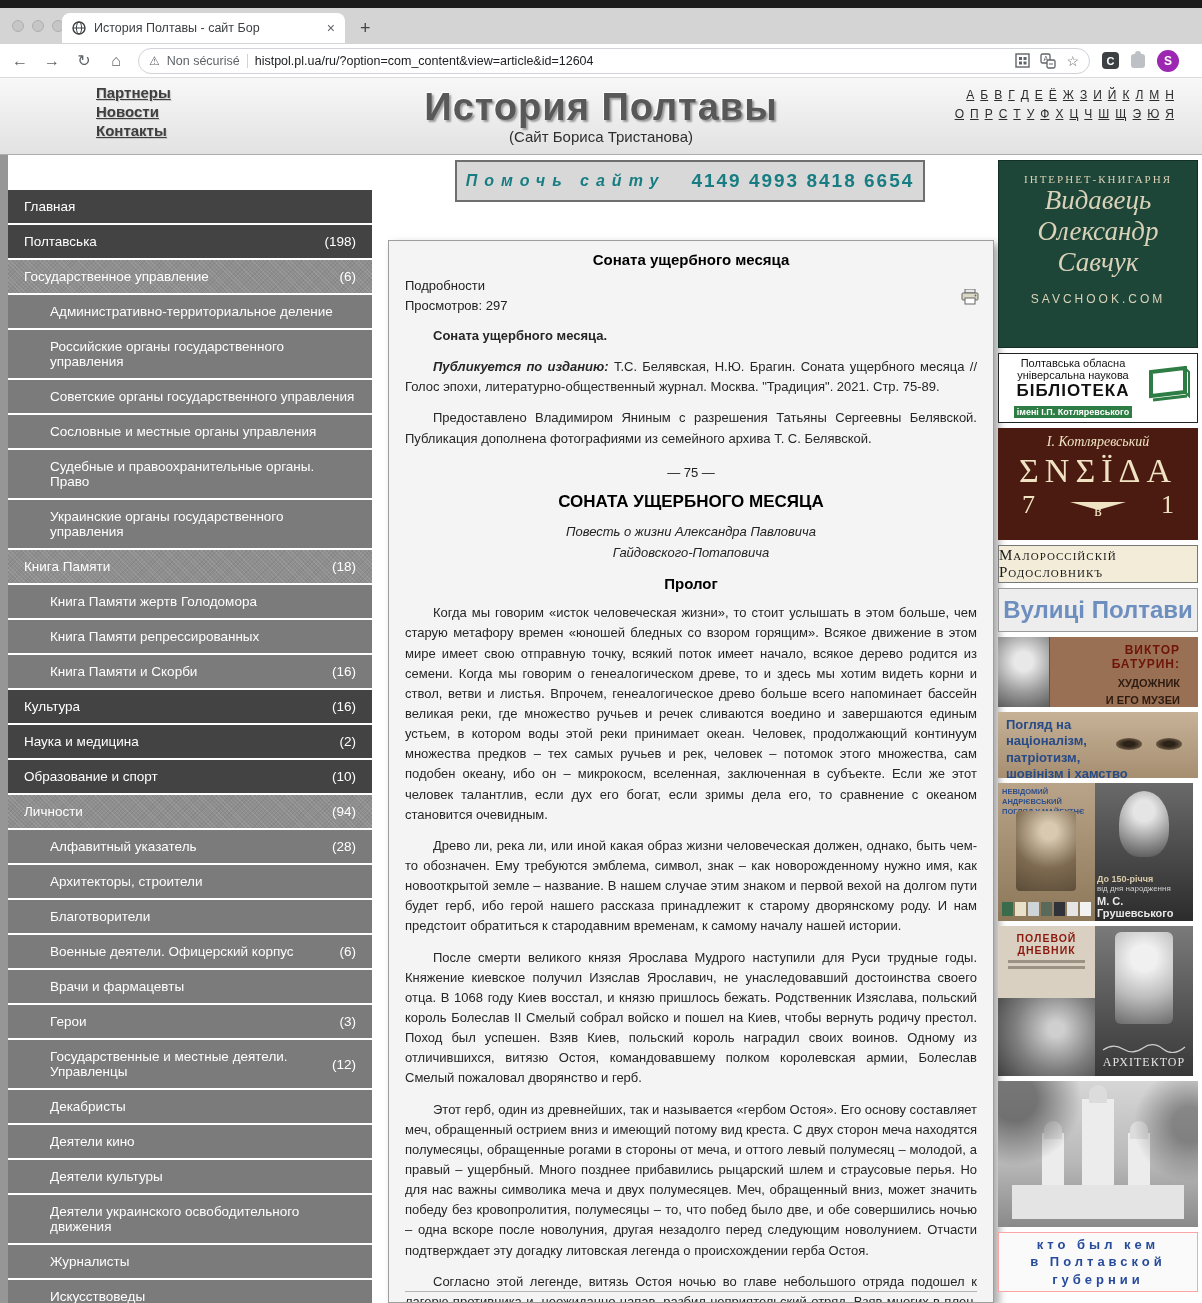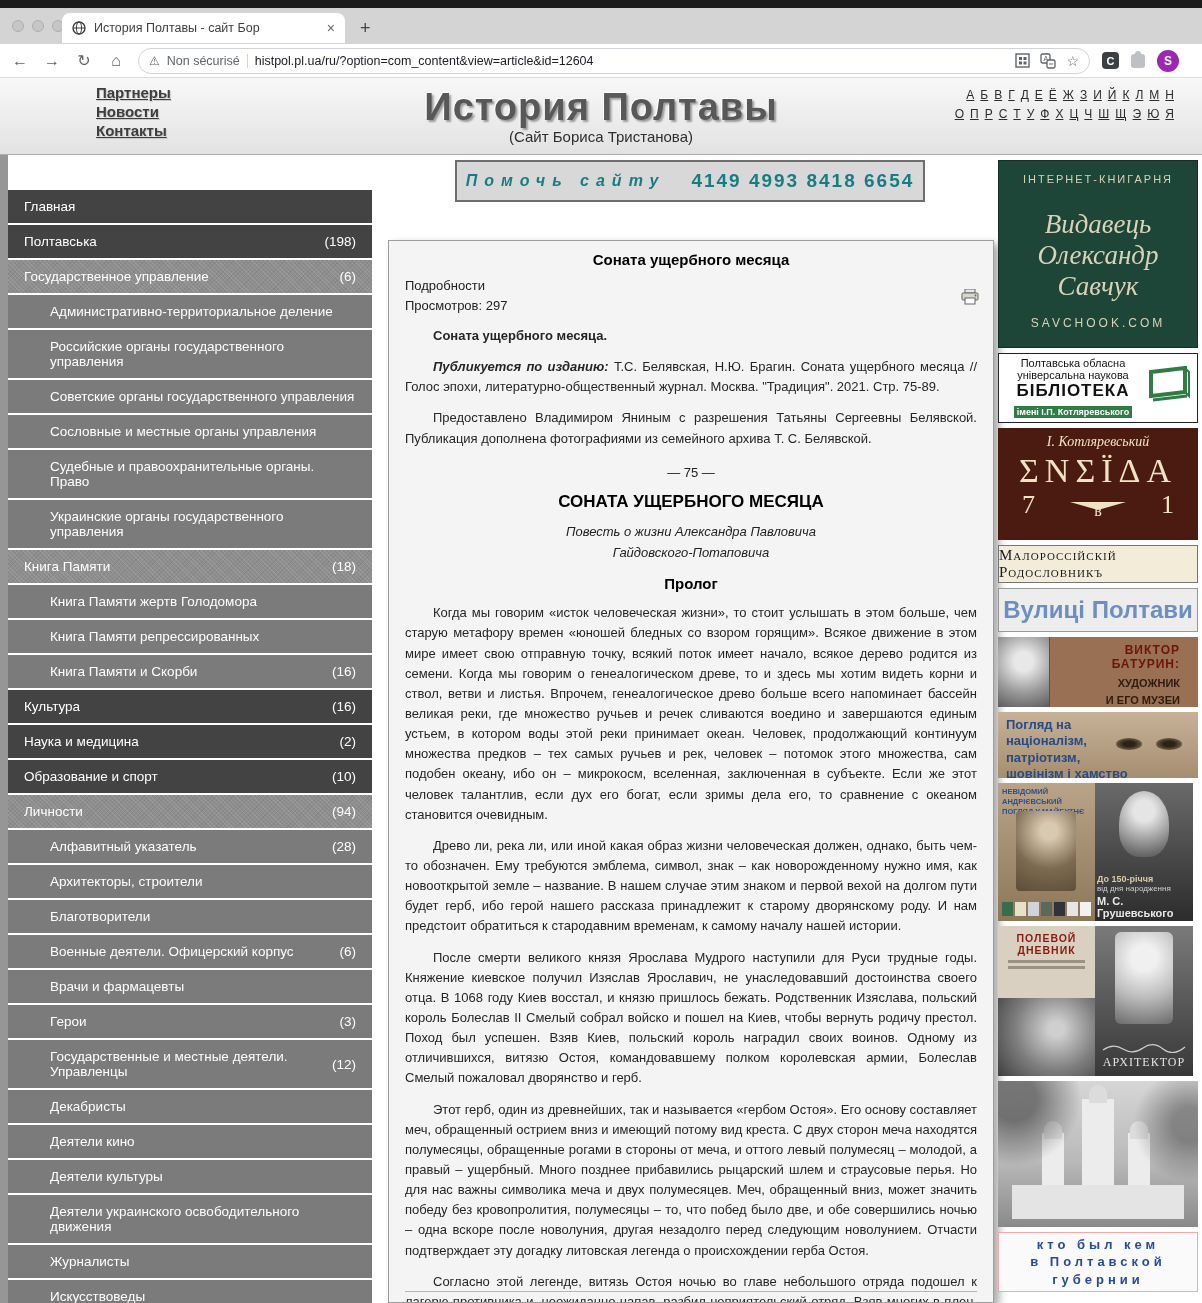--- a/index.html
+++ b/index.html
@@ -66,22 +66,22 @@
   .big-title { text-align:center; font-size:17px; font-weight:bold; color:#000; margin-top:12px; }
   .poem-sub { text-align:center; font-size:13px; font-style:italic; color:#222; line-height:1.6; margin-top:10px; }
   .prolog { text-align:center; font-size:15px; font-weight:bold; margin-top:12px; }
   .end-rule { position:absolute; left:16px; right:16px; bottom:10px; height:1px; background:#b5b5b5; }
 
   
   .rightcol { position:absolute; left:998px; top:160px; width:200px; height:1143px; display:flex; flex-direction:column; gap:5px; overflow:hidden; }
   .bnr { width:100%; flex:0 0 auto; position:relative; overflow:hidden; cursor:pointer; }
 
   .b-savchook { height:188px; background:#1d4538; color:#d9d2b8; text-align:center; border:1px solid #123026; }
-  .b-savchook .top { font-size:11px; letter-spacing:2px; margin-top:12px; }
-  .b-savchook .scr { font-family:"Liberation Serif", serif; font-style:italic; font-size:27px; line-height:1.15; margin-top:24px; }
+  .b-savchook .top { font-size:11px; letter-spacing:2px; margin-top:12px;font-family:Liberation Serif, serif; }
+  .b-savchook .scr { font-family:"Liberation Serif", serif; font-style:italic; font-size:27px; line-height:1.15; margin-top:0; }
   .b-savchook .dom { font-size:12px; letter-spacing:3px; margin-top:14px; }
 
   .b-library { height:70px; background:#fff; border:1px solid #222; display:flex; align-items:center; padding:4px 6px; gap:4px; }
   .b-library .txt { flex:1; text-align:center; }
   .b-library .l1 { font-size:11px; color:#111; }
   .b-library .l3 { font-size:17px; font-weight:bold; color:#111; letter-spacing:1px; }
   .b-library .l4 { font-size:9px; font-weight:bold; color:#fff; background:#2e7d44; padding:1px 3px; display:inline-block; }
 
   .b-eneida { height:112px; background:#4b1a10; color:#efe3c4; text-align:center; }
   .b-eneida .auth { font-family:"Liberation Serif", serif; font-style:italic; font-size:14px; margin-top:6px; }

